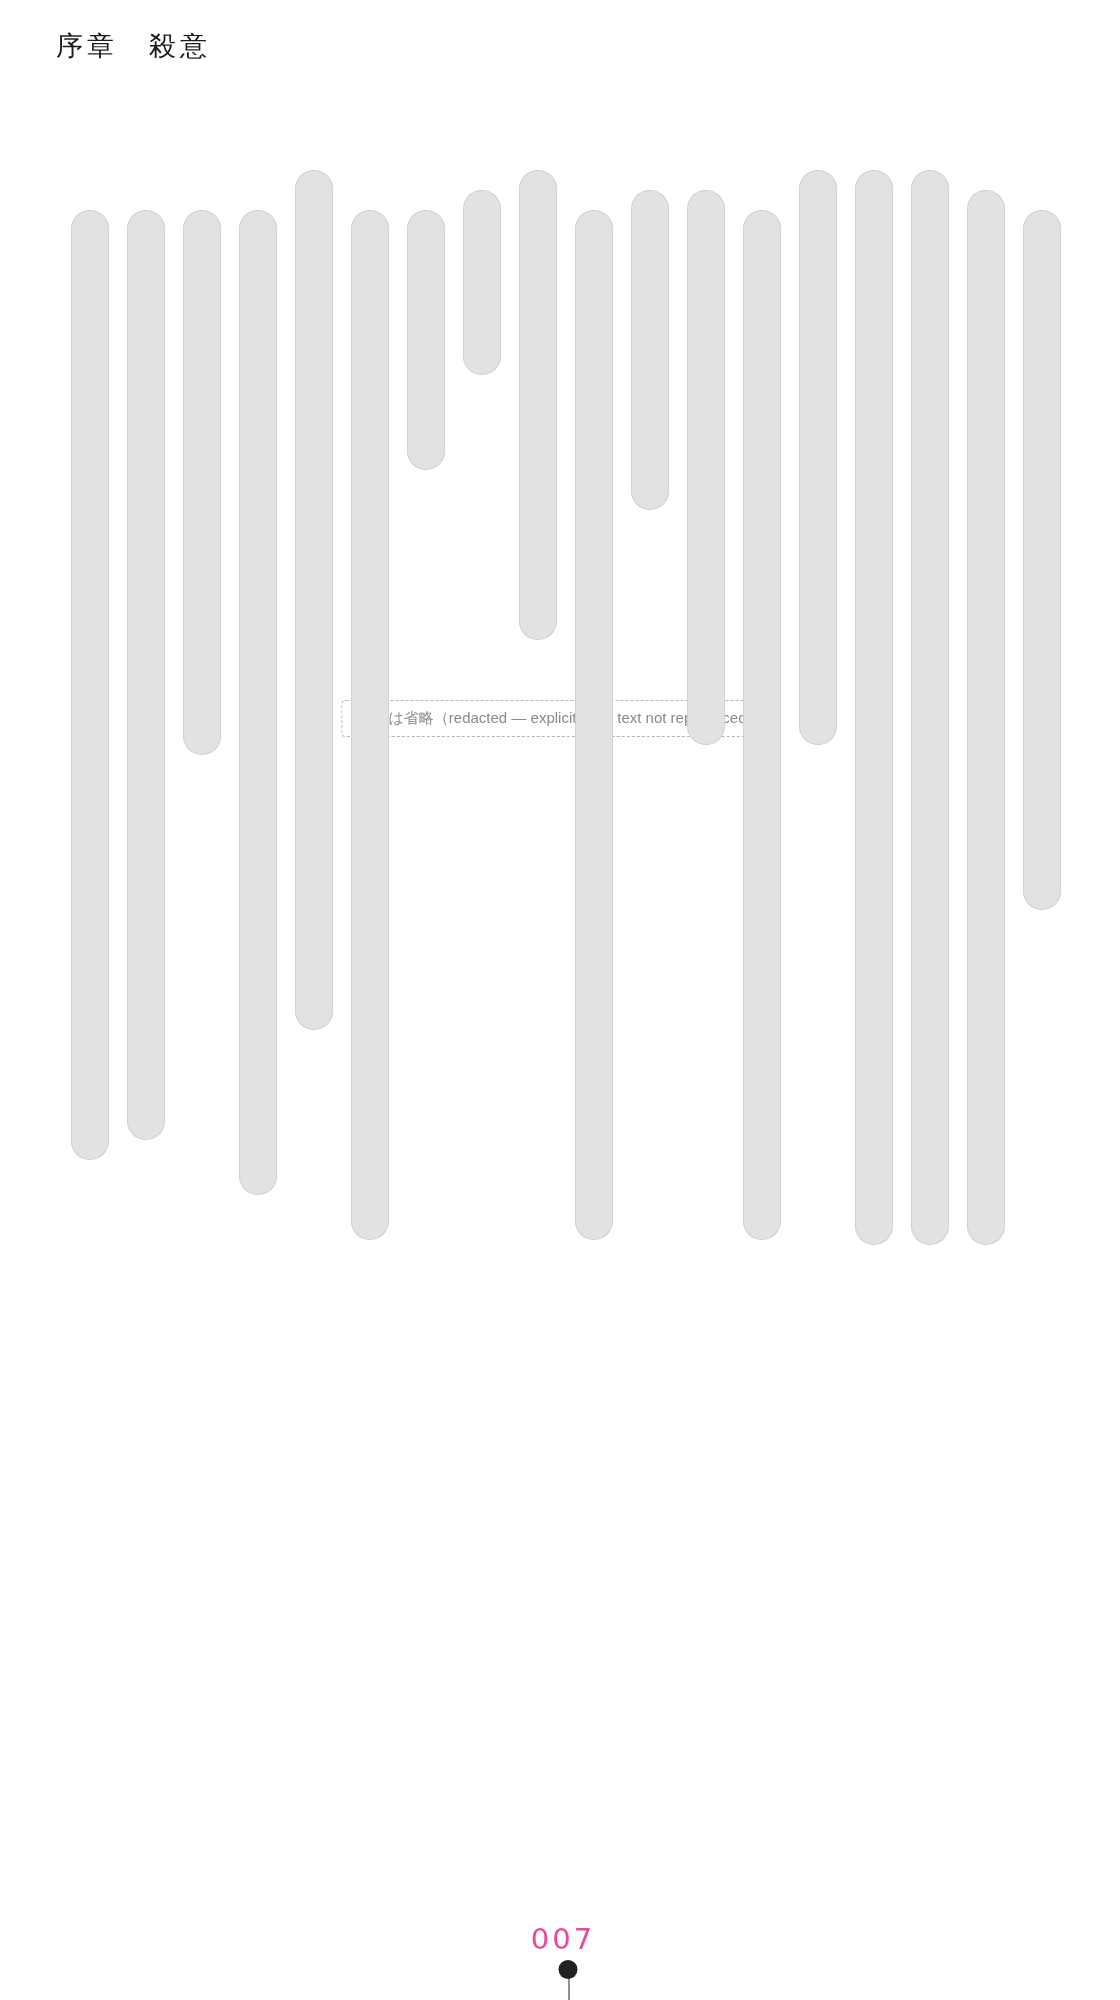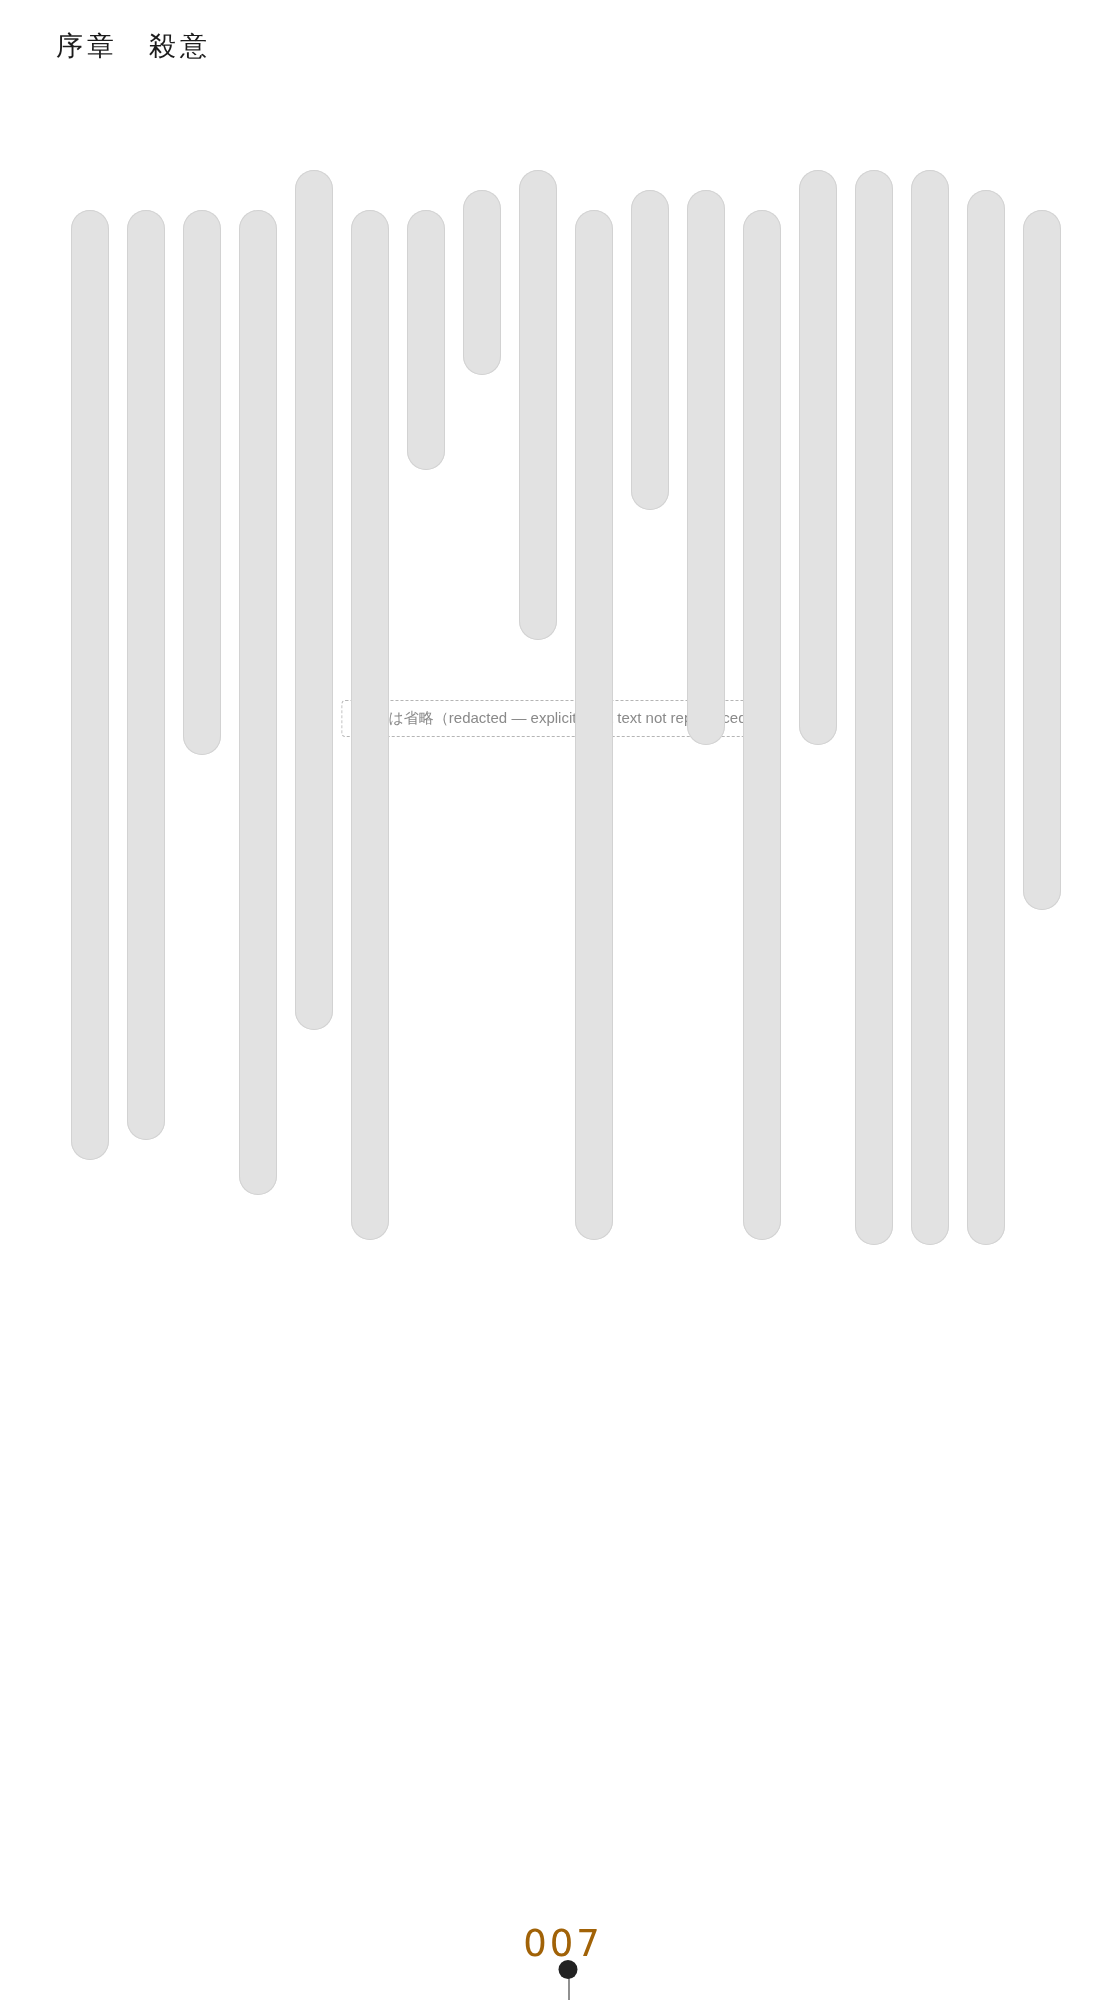--- a/index.html
+++ b/index.html
@@ -42,23 +42,23 @@
     font-size: 15px;
     padding: 8px 16px;
     border-radius: 4px;
     white-space: nowrap;
   }
   .page-number {
     position: absolute;
     left: 50%; top: 1922px;
     transform: translateX(3px) translateX(-50%);
     font-family: "DejaVu Sans", sans-serif;
-    font-size: 37px;
+    font-size: 29px;
     letter-spacing: 3px;
-    color: #a16207;
+    color: #ec4899;
   }
   .footer-ornament {
     position: absolute;
     left: 50%; top: 1960px;
     transform: translateX(8px) translateX(-50%);
     width: 19px; height: 19px;
     border-radius: 50%;
     background: #222222;
   }
   .footer-ornament::after {

